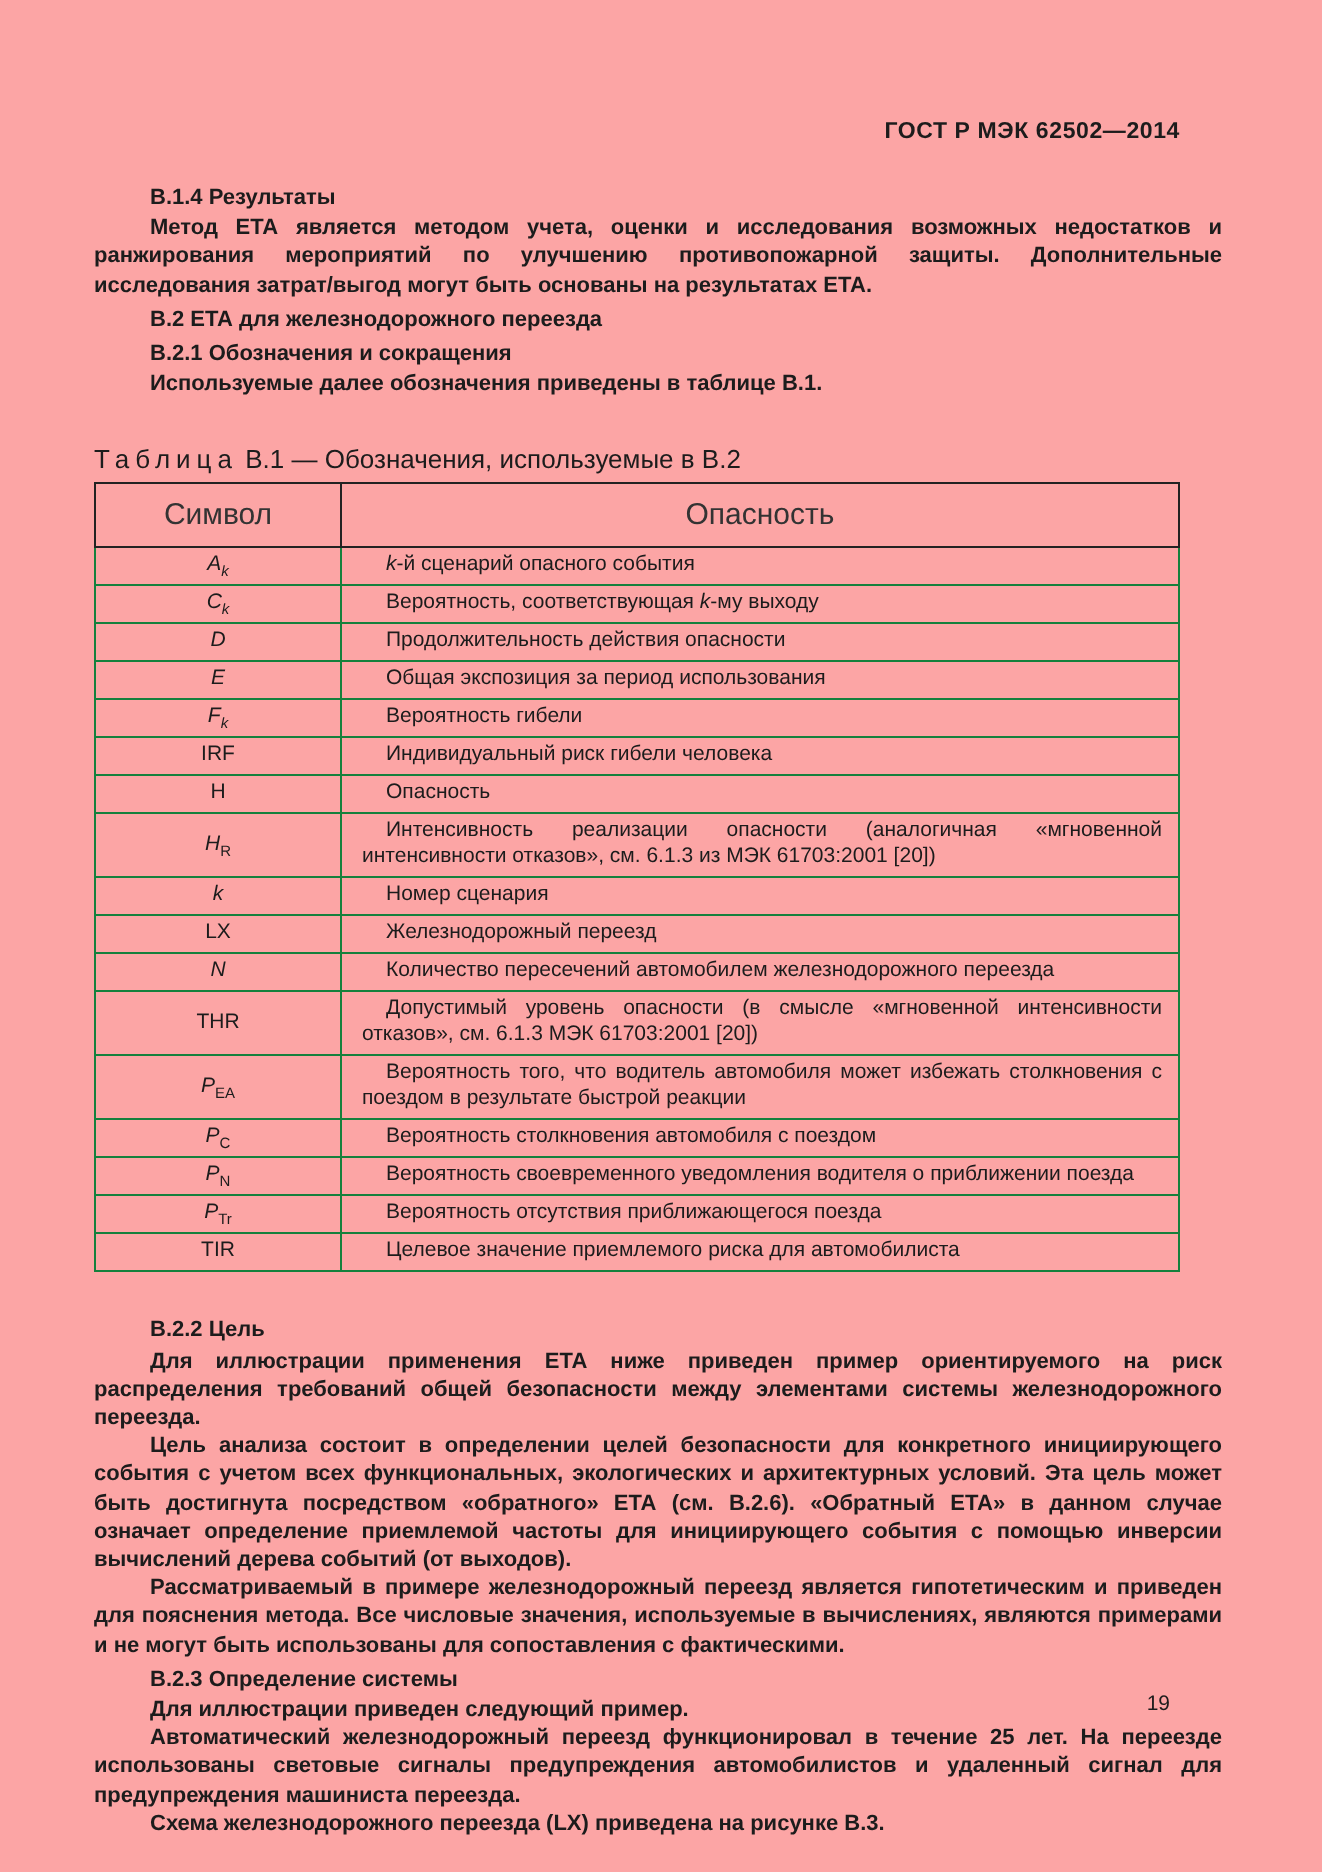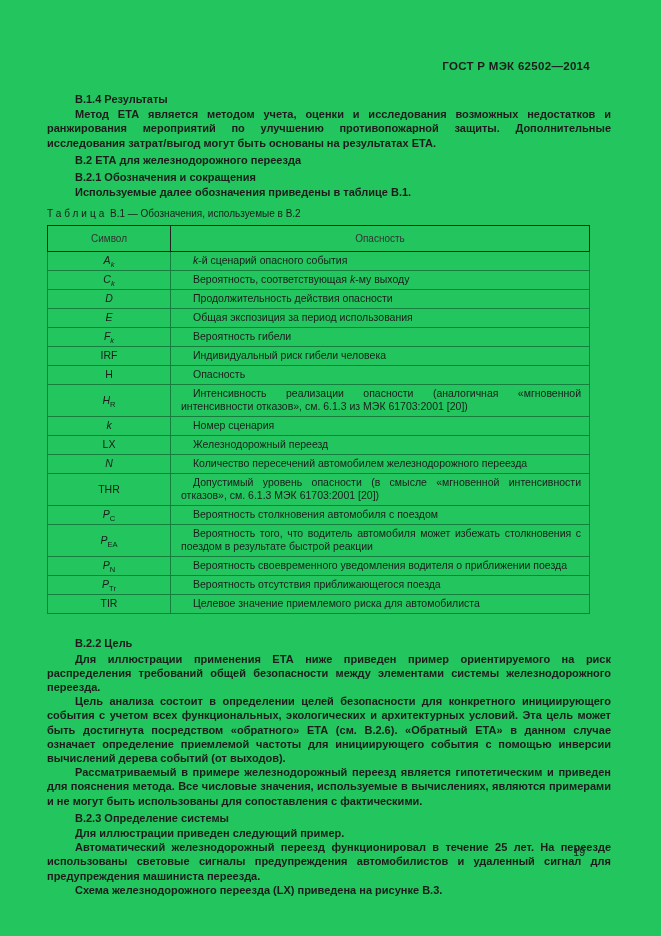--- a/index.html
+++ b/index.html
@@ -1,19 +1,19 @@
 <!DOCTYPE html>
 <html lang="ru"><head>
 <meta charset="utf-8">
 <style>
   html,body{margin:0;padding:0;background:#e8e8e8;}
   .page{
     position:relative;
     width:661px;height:936px;
-    background:#22c55e;
+    background:#fca5a5;
     font-family:"Liberation Sans", sans-serif;
     color:#1c1c1c;
     box-sizing:border-box;
     padding:60px 71px 0 47px;
     overflow:hidden;
   }
   .doc-header{
     text-align:right;
     font-size:11.5px;
     font-weight:bold;
@@ -31,37 +31,37 @@
   }
   p.para{
     font-size:11px;
     line-height:14.2px;
     text-indent:28px;
     text-align:justify;
     margin:0;
     font-weight:bold;
   }
   .tbl-caption{
-    font-size:10px;
+    font-size:13px;
     line-height:13px;
-    margin:8px 0 5px 0;
+    margin:24px 0 5px 0;
     text-indent:0;
   }
   .tbl-caption .spaced{letter-spacing:3px;}
   table.sym-table{
     width:543px;
     border-collapse:collapse;
     table-layout:fixed;
     border:1.5px solid #222;
     font-size:10.5px;
   }
   table.sym-table col.c1{width:123px;}
   table.sym-table th{
     font-weight:normal;
-    font-size:10px;
+    font-size:15px;
     text-align:center;
     border:1px solid #222;
     border-bottom:1.5px solid #222;
     padding:7px 4px;
     color:#333;
   }
   table.sym-table td{
     border:1px solid #15803d;
     line-height:13px;
     padding:2px 8px 3px 10px;
@@ -161,26 +161,26 @@
           </tr>
           <tr>
             <td class="sym"><span class="it">N</span></td>
             <td class="desc"><span>Количество пересечений автомобилем железнодорожного переезда</span></td>
           </tr>
           <tr>
             <td class="sym"><span>THR</span></td>
             <td class="desc"><span>Допустимый уровень опасности (в смысле «мгновенной интенсивности отказов», см. 6.1.3 МЭК 61703:2001 [20])</span></td>
           </tr>
           <tr>
+            <td class="sym"><span class="it">P</span><sub>EA</sub></td>
+            <td class="desc"><span>Вероятность того, что водитель автомобиля может избежать столкновения с поездом в результате быстрой реакции</span></td>
+          </tr>
+          <tr>
             <td class="sym"><span class="it">P</span><sub>C</sub></td>
             <td class="desc"><span>Вероятность столкновения автомобиля с поездом</span></td>
-          </tr>
-          <tr>
-            <td class="sym"><span class="it">P</span><sub>EA</sub></td>
-            <td class="desc"><span>Вероятность того, что водитель автомобиля может избежать столкновения с поездом в результате быстрой реакции</span></td>
           </tr>
           <tr>
             <td class="sym"><span class="it">P</span><sub>N</sub></td>
             <td class="desc"><span>Вероятность своевременного уведомления водителя о приближении поезда</span></td>
           </tr>
           <tr>
             <td class="sym"><span class="it">P</span><sub>Tr</sub></td>
             <td class="desc"><span>Вероятность отсутствия приближающегося поезда</span></td>
           </tr>
           <tr>

